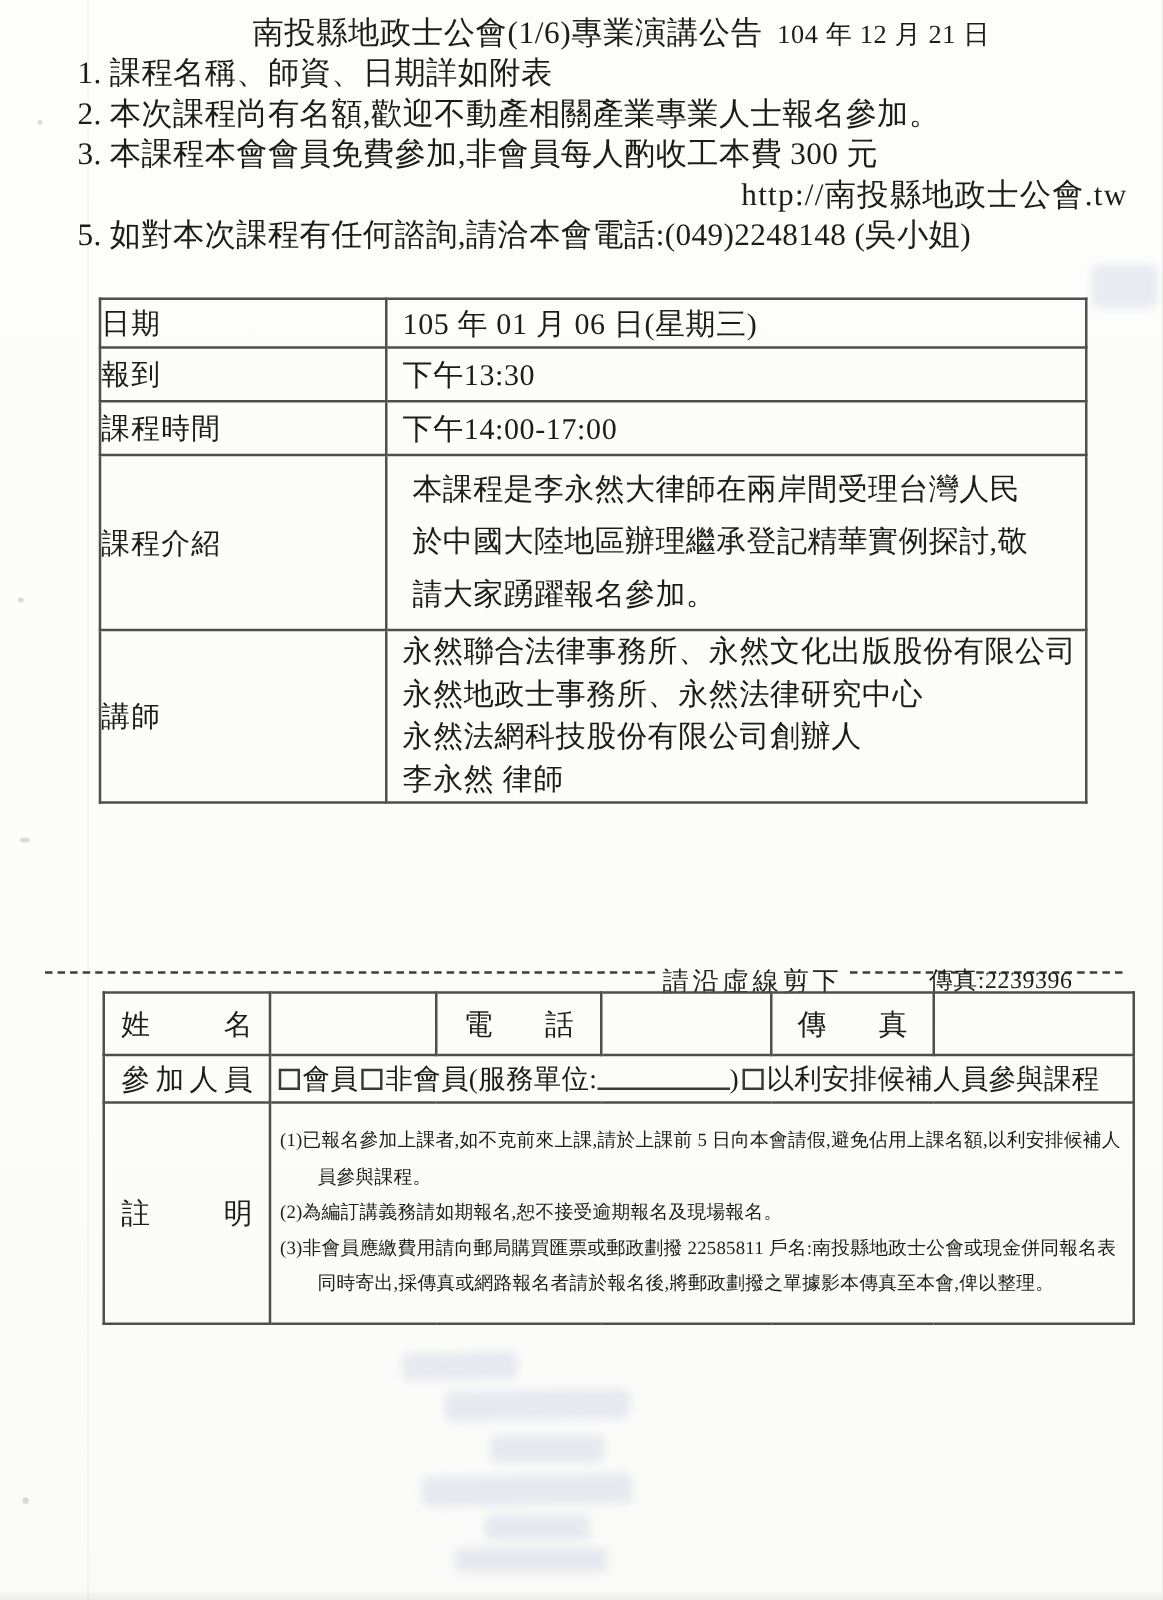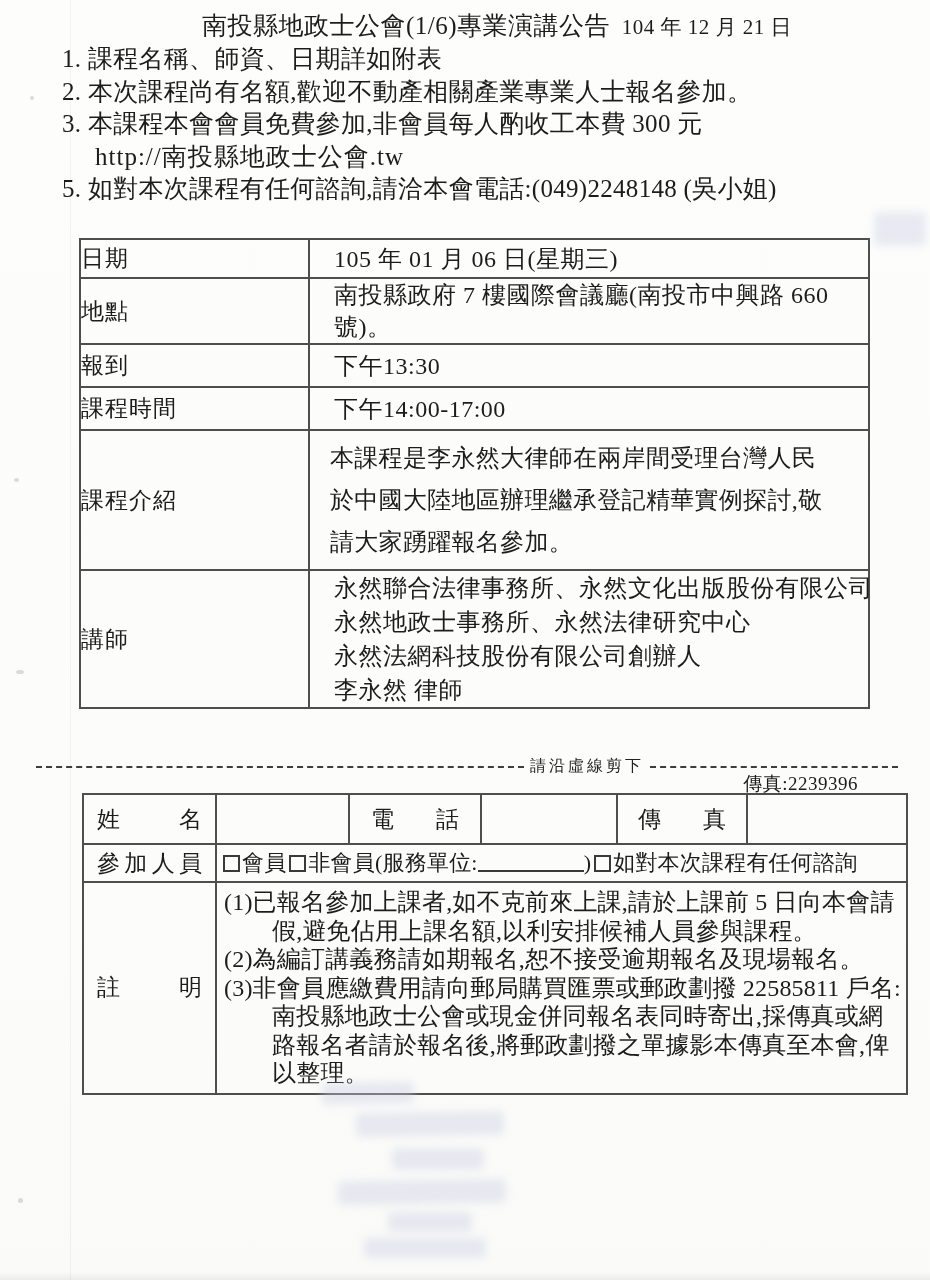--- a/index.html
+++ b/index.html
@@ -29,47 +29,47 @@
     font-size: 25px; letter-spacing: 0.5px; white-space: nowrap;
   }
   .title-date { font-size: 21px; margin-left: 5px; }
 
   
   .notices {
     position: absolute; top: 43px; left: 62px; width: 840px;
     font-size: 25px;
   }
   .notice { line-height: 32.5px; letter-spacing: 0.3px; white-space: nowrap; }
-  .notice.url-line { padding-left: 33px; letter-spacing: 1px; }
+  .notice.url-line { padding-left: 33px; letter-spacing: 1px; text-align: right; }
 
   
   table { border-collapse: collapse; }
   .course-table {
     position: absolute; top: 238px; left: 79px; width: 791px;
     table-layout: fixed;
   }
   .course-table td { border: 2px solid #4e4e4e; vertical-align: middle; }
   .course-table .lbl {
     width: 229px; font-size: 23px; letter-spacing: 1px;
   }
-  .course-table .val { font-size: 24px; padding-left: 24px; letter-spacing: 0.5px; }
+  .course-table .val { font-size: 24px; padding-left: 12px; letter-spacing: 0.5px; }
   .course-table .val.intro {
     line-height: 42px; padding: 6px 28px 6px 20px; letter-spacing: 0.3px;
   }
   .lect-line { line-height: 34px; white-space: nowrap; }
 
   
   .cut-row {
     position: absolute; top: 756px; left: 36px; width: 862px;
     display: flex; align-items: center; gap: 6px;
   }
   .dash-seg { border-top: 2px dashed #3d3d3d; height: 0; }
   .dash-left { width: 488px; }
   .dash-right { flex: 1; }
-  .cut-text { font-size: 16px; letter-spacing: 3px; white-space: nowrap; color: #222; }
+  .cut-text { font-size: 21px; letter-spacing: 3px; white-space: nowrap; color: #222; margin-top: 15px; }
 
   .fax-note {
     position: absolute; top: 771px; right: 72px;
     font-size: 19px; letter-spacing: 0.5px;
   }
 
   
   .reg-table {
     position: absolute; top: 793px; left: 82px; width: 824px;
     table-layout: fixed;
@@ -89,21 +89,21 @@
   .cbox {
     display: inline-block; width: 17px; height: 17px;
     border: 2px solid #3a3a3a; vertical-align: -2px; margin: 0 2px 0 3px;
     background: transparent;
   }
   .blank-line {
     display: inline-block; width: 106px; height: 18px;
     border-bottom: 2px solid #3a3a3a; vertical-align: -2px;
   }
 
-  .notes-cell { padding: 5px 5px 5px 7px; font-size: 24px; margin-top: 36px; }
+  .notes-cell { padding: 5px 5px 5px 7px; font-size: 15px; margin-top: 36px; }
   .note-p { padding-left: 2em; text-indent: -2em; line-height: 28.5px; letter-spacing: 0.2px; }
 
   
   .bleed {
     position: absolute; background: #c7cbe2; opacity: 0.38;
     filter: blur(4px); border-radius: 4px; pointer-events: none;
   }
   .speck {
     position: absolute; background: #9a9a98; opacity: 0.35;
     border-radius: 50%; pointer-events: none;
@@ -128,24 +128,20 @@
     <div class="notice">5. 如對本次課程有任何諮詢,請洽本會電話:(049)2248148 (吳小姐)</div>
   </div>
 
   <table class="course-table">
     <tbody>
         <tr>
       <td class="lbl" style="height:39px">日期</td>
       <td class="val">105 年 01 月 06 日(星期三)</td>
     </tr>
     <tr>
-      <td class="lbl" style="height:43px">地點</td>
-      <td class="val">南投縣政府 7 樓國際會議廳(南投市中興路 660 號)。</td>
-    </tr>
-    <tr>
       <td class="lbl" style="height:43px">報到</td>
       <td class="val">下午13:30</td>
     </tr>
     <tr>
       <td class="lbl" style="height:43px">課程時間</td>
       <td class="val">下午14:00-17:00</td>
     </tr>
     <tr>
       <td class="lbl" style="height:127px">課程介紹</td>
       <td class="val intro">本課程是李永然大律師在兩岸間受理台灣人民於中國大陸地區辦理繼承登記精華實例探討,敬請大家踴躍報名參加。</td>
@@ -184,21 +180,21 @@
       <td class="jcell center-cell" style="width:130px">
         <span class="jmid">傳真</span>
       </td>
       <td style="width:160px"></td>
     </tr>
     <tr class="r2">
       <td class="jcell">
         <span class="jspan">參加人員</span>
       </td>
       <td class="opts-cell" colspan="5">
-        <span class="cbox"></span><span>會員</span><span class="cbox"></span><span>非會員(服務單位:</span><span class="blank-line"></span><span>)</span><span class="cbox"></span><span>如對本次課程有任何諮詢</span>
+        <span class="cbox"></span><span>會員</span><span class="cbox"></span><span>非會員(服務單位:</span><span class="blank-line"></span><span>)</span><span class="cbox"></span><span>以利安排候補人員參與課程</span>
       </td>
     </tr>
     <tr>
       <td class="jcell" style="height:177px">
         <span class="jspan">註明</span>
       </td>
       <td class="notes-cell" colspan="5">
         <div class="note-p">(1)已報名參加上課者,如不克前來上課,請於上課前 5 日向本會請假,避免佔用上課名額,以利安排候補人員參與課程。</div>
         <div class="note-p">(2)為編訂講義務請如期報名,恕不接受逾期報名及現場報名。</div>
         <div class="note-p">(3)非會員應繳費用請向郵局購買匯票或郵政劃撥 22585811 戶名:南投縣地政士公會或現金併同報名表同時寄出,採傳真或網路報名者請於報名後,將郵政劃撥之單據影本傳真至本會,俾以整理。</div>

